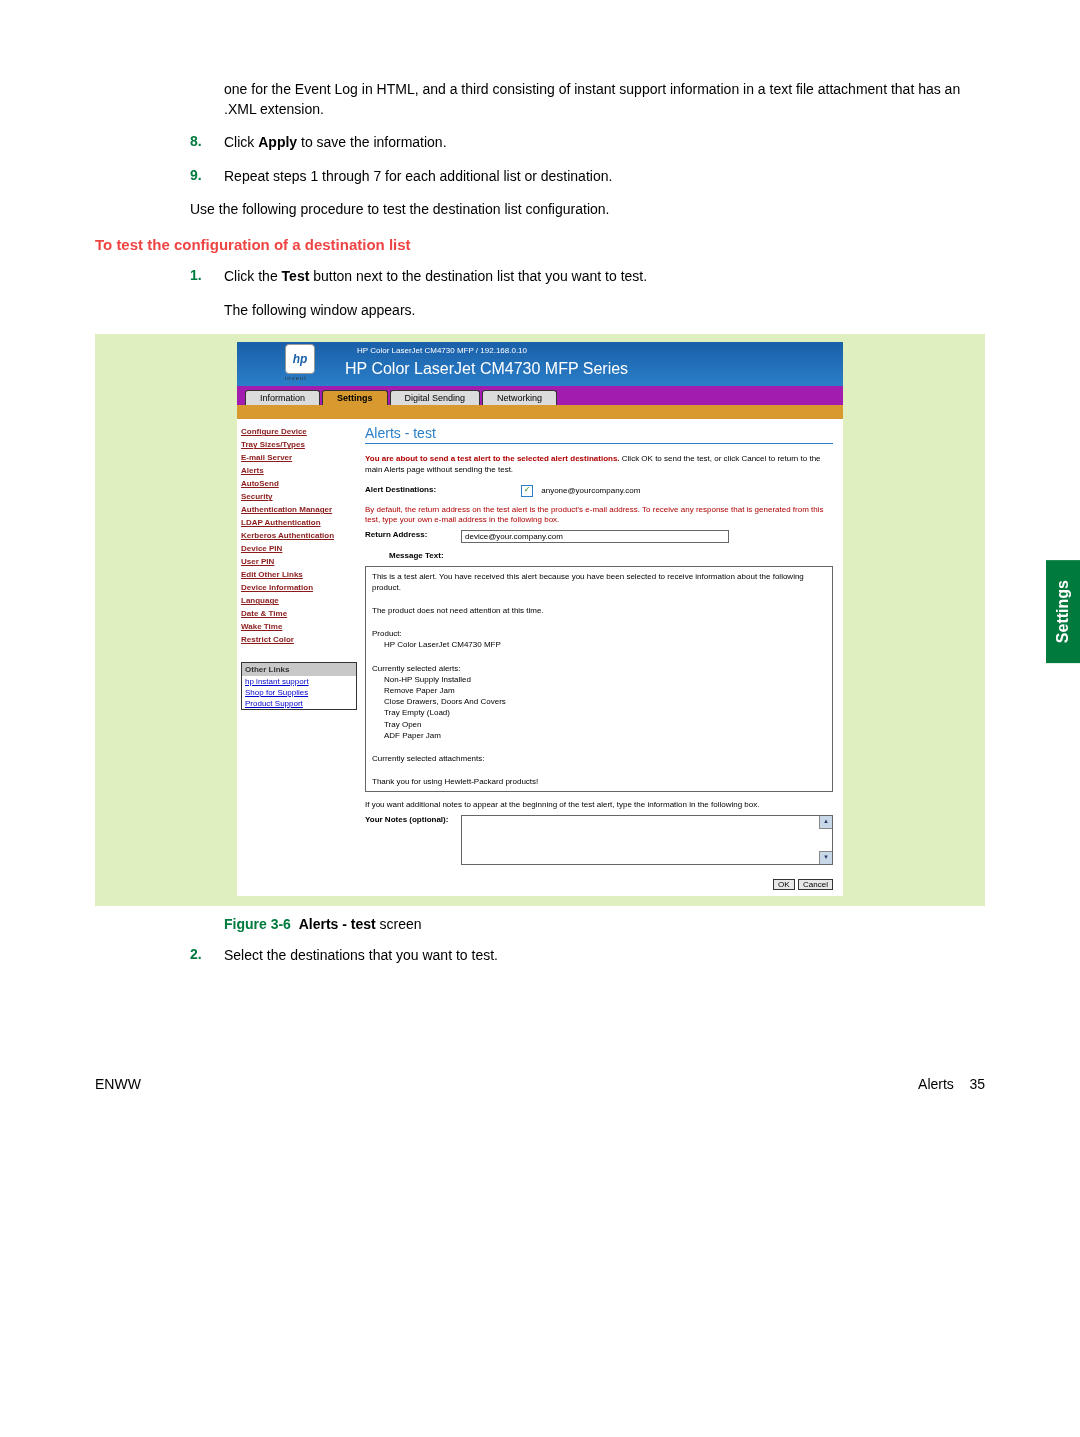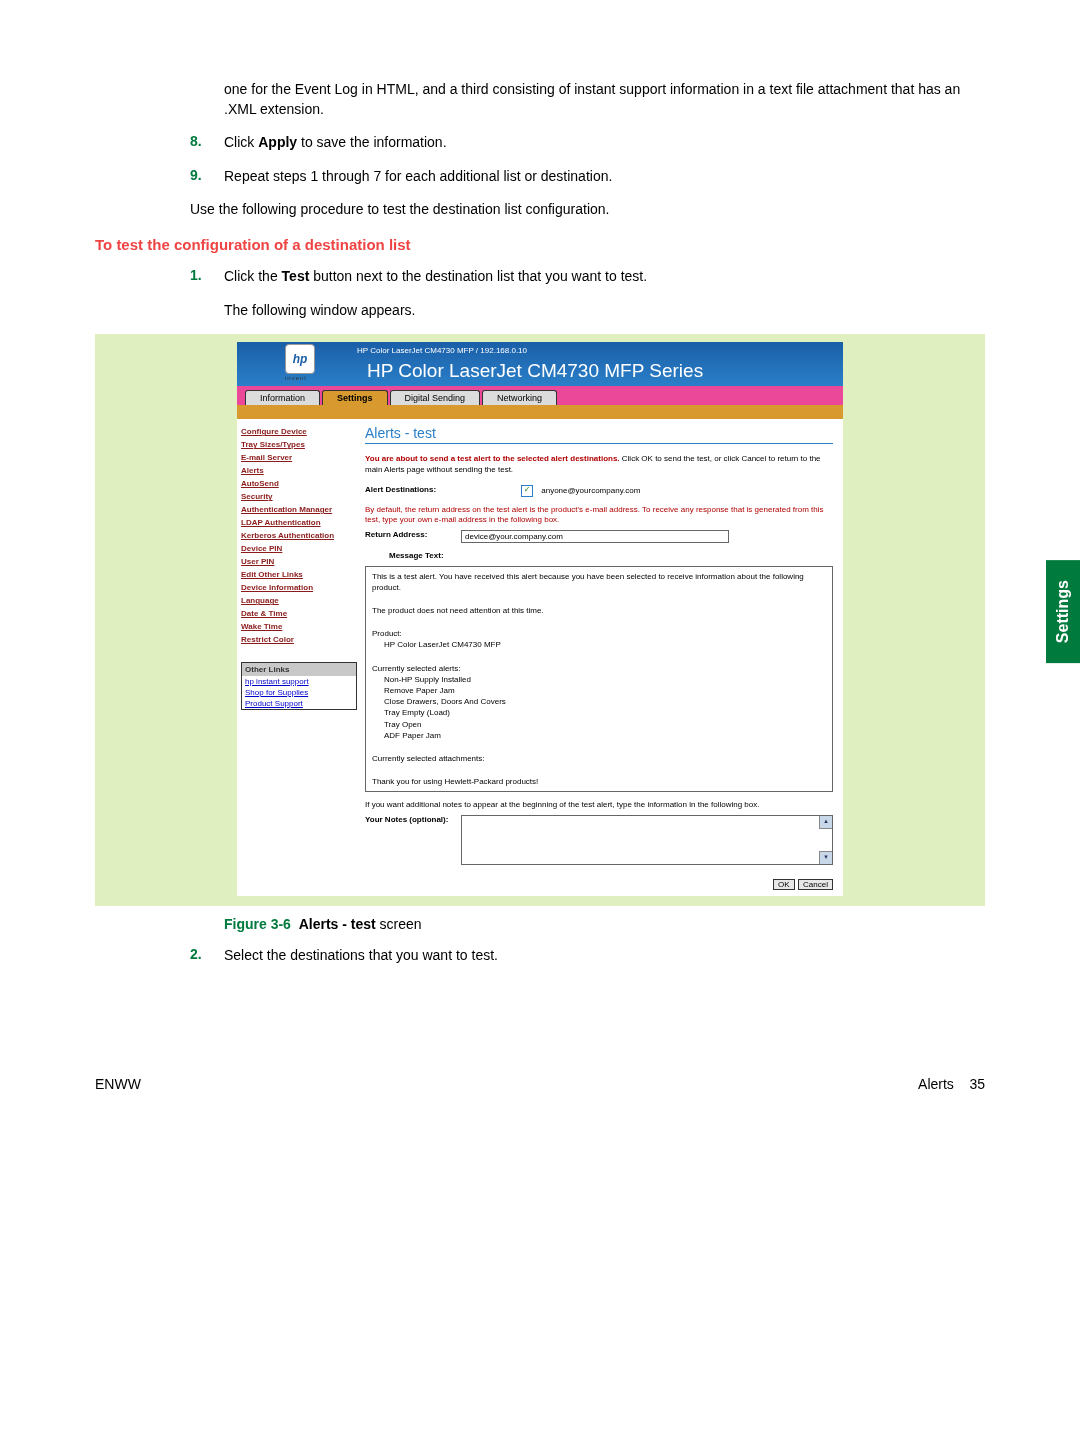--- a/index.html
+++ b/index.html
@@ -107,26 +107,26 @@
     letter-spacing:1px;
   }
   .ss-device-line {
     position: absolute;
     left: 120px;
     top: 4px;
     font-size: 8px;
   }
   .ss-device-title {
     position: absolute;
-    left: 130px;
+    left: 108px;
     top: 18px;
-    font-size: 19px;
+    font-size: 16px;
   }
   .ss-tabs {
-    background: #ec4899;
+    background: #a21caf;
     padding: 4px 0 0 8px;
     display: flex;
     gap: 0;
     font-size: 9px;
   }
   .ss-tab {
     border: 1px solid #333;
     border-bottom: none;
     border-radius: 3px 3px 0 0;
     padding: 2px 14px;

